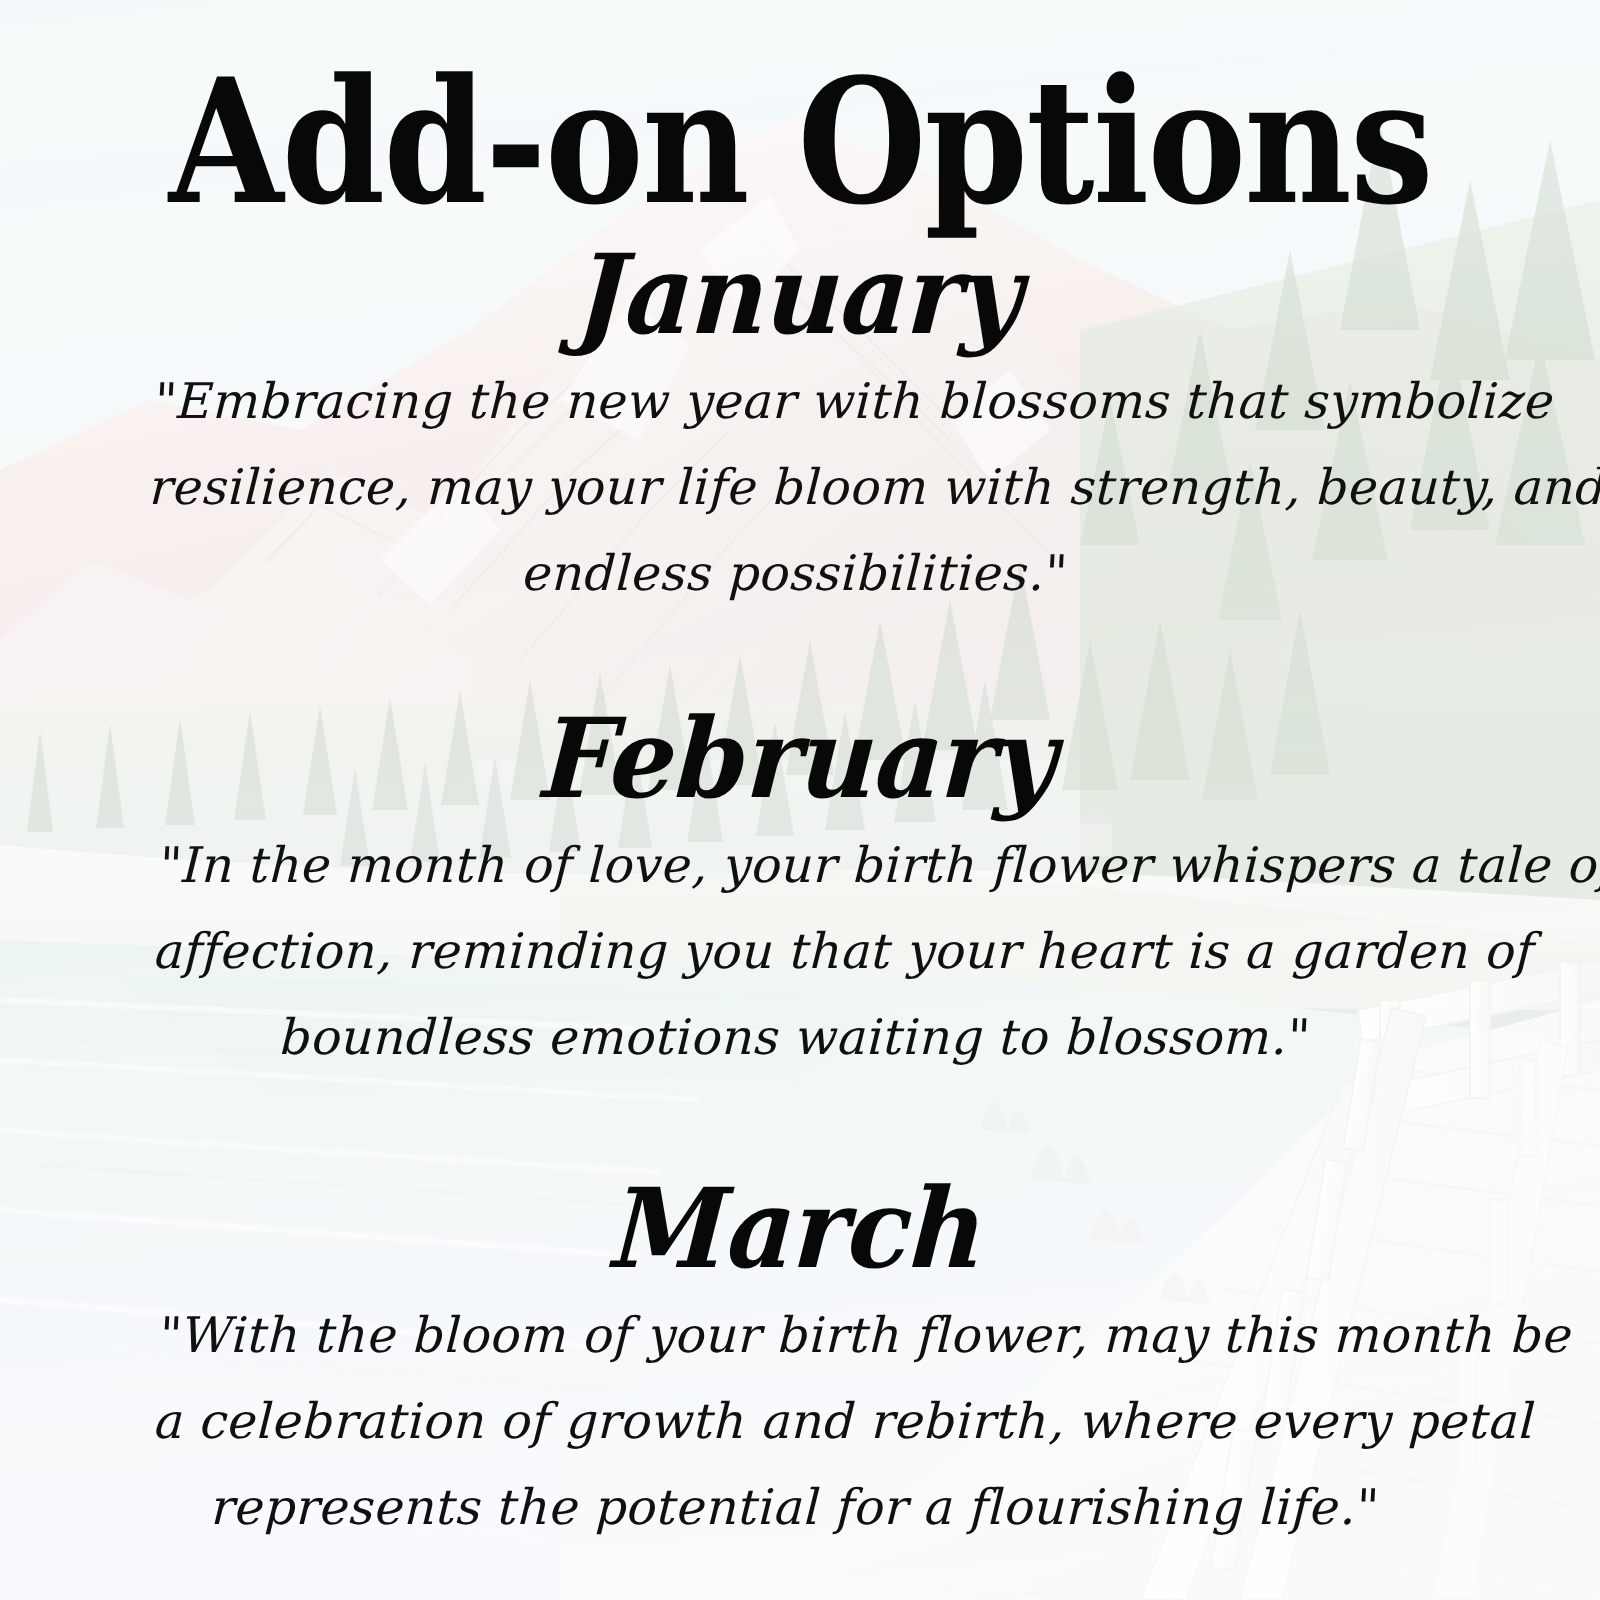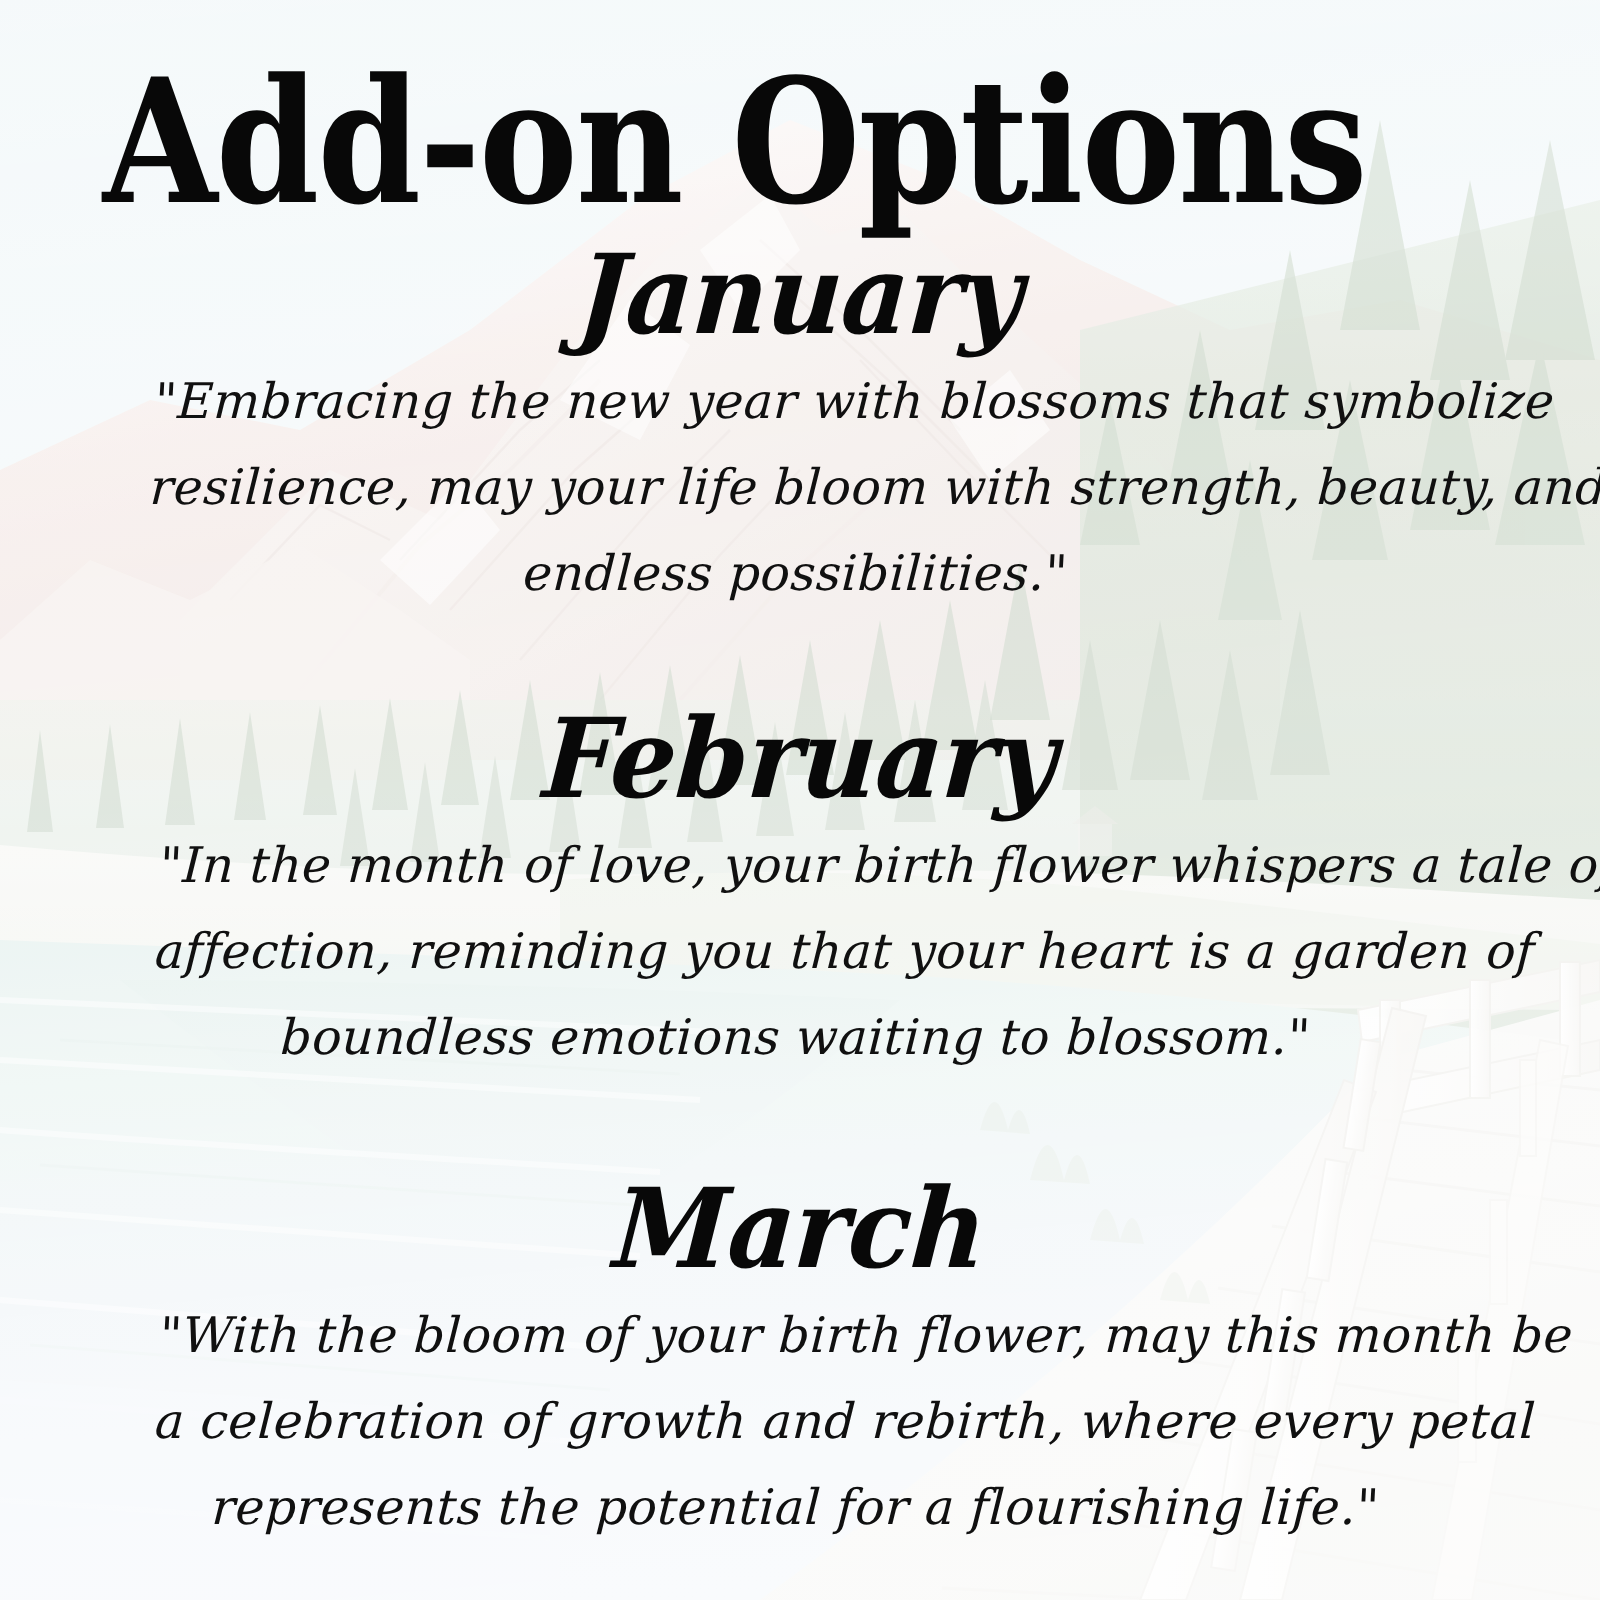--- a/index.html
+++ b/index.html
@@ -43,21 +43,21 @@
         rgba(255,255,255,0.62) 100%);
     pointer-events: none;
   }
 
   
   #content {
     position: absolute;
     inset: 0;
     display: flex;
     flex-direction: column;
-    align-items: flex-start;
+    align-items: center;
     text-align: center;
     color: #0b0b0b;
   }
 
   .poster-title {
     font-family: "DejaVu Serif", "Liberation Serif", serif;
     font-weight: 700;
     font-size: 172px;
     line-height: 1;
     letter-spacing: -2px;

